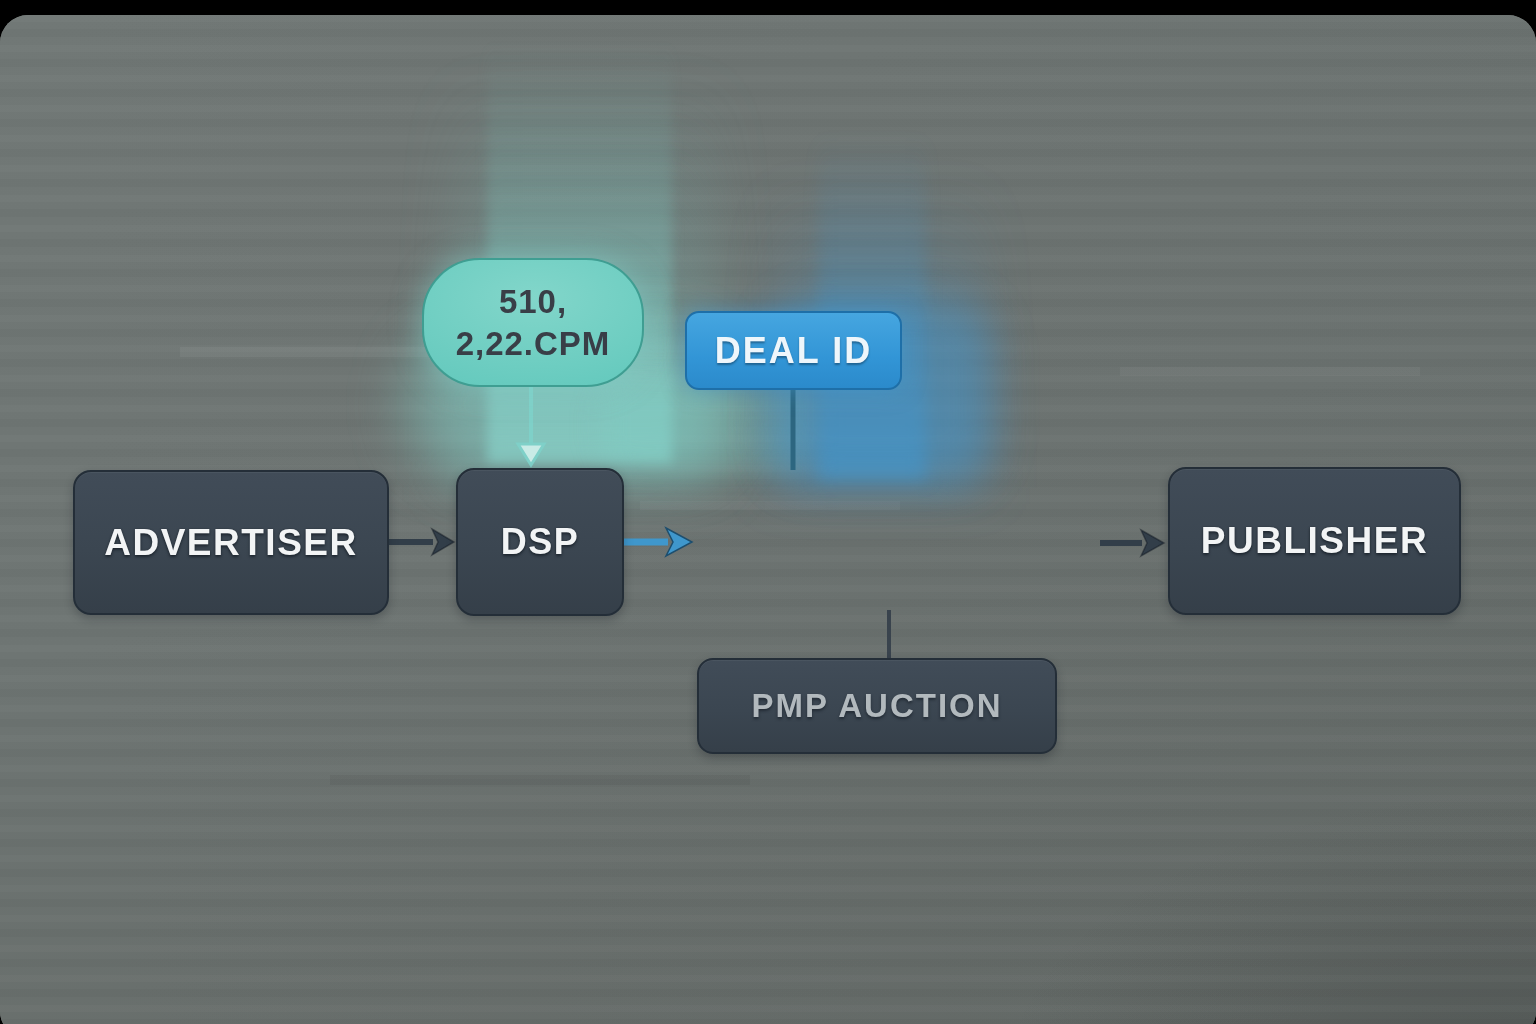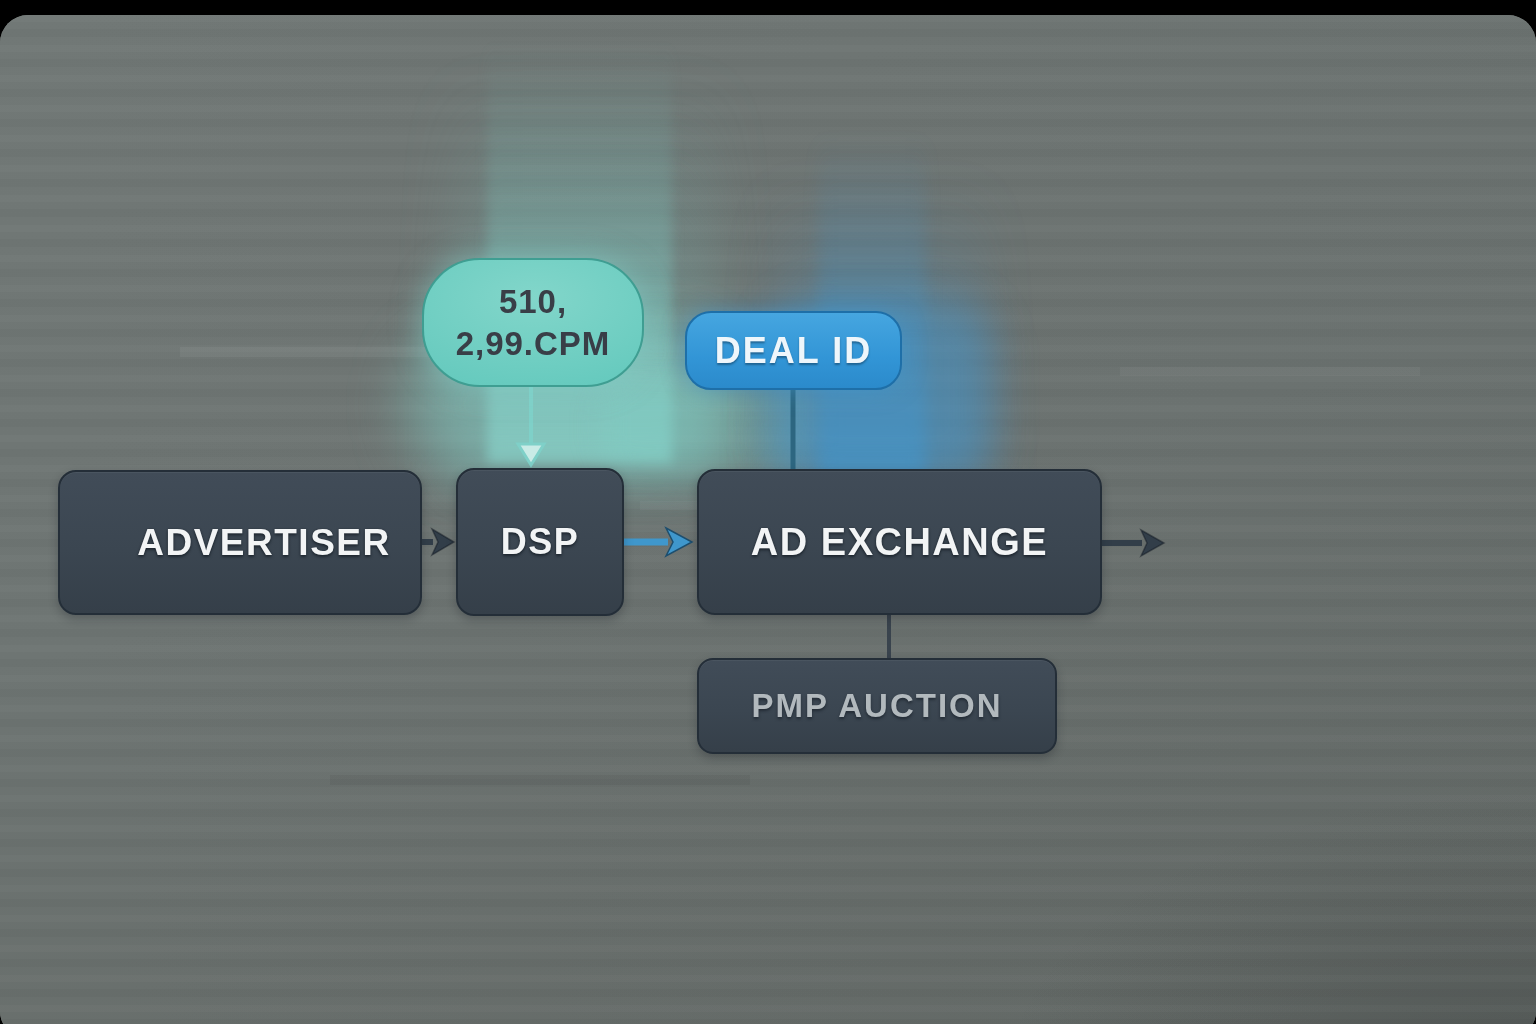--- a/index.html
+++ b/index.html
@@ -79,21 +79,21 @@
     background:linear-gradient(180deg,#414c58 0%, var(--node-fill,#3b4651) 55%, #353f49 100%);
     border:2px solid var(--node-border,#242e38);
     border-radius:18px;
     box-shadow:0 4px 10px rgba(20,26,32,0.28), inset 0 1px 0 rgba(255,255,255,0.05);
   }
   .node-label{
     color:var(--node-text,#f2f4f5);font-weight:700;letter-spacing:1.5px;
     text-shadow:0 2px 3px rgba(10,16,24,0.55), 0 0 2px rgba(10,16,24,0.3);
     white-space:nowrap;
   }
-  .n-advertiser{left:58px;top:455px;width:312px;height:141px;padding-left:48px;}
+  .n-advertiser{left:73px;top:455px;width:312px;height:141px;}
   .n-advertiser .node-label{font-size:37px;}
   .n-dsp{left:456px;top:453px;width:164px;height:144px;}
   .n-dsp .node-label{font-size:36px;}
   .n-adx{left:697px;top:454px;width:401px;height:142px;}
   .n-adx .node-label{font-size:38px;}
   .n-publisher{left:1168px;top:452px;width:289px;height:144px;}
   .n-publisher .node-label{font-size:37px;}
   .n-pmp{left:697px;top:643px;width:356px;height:92px;border-radius:16px;text-align:center;}
   .n-pmp .node-label{font-size:33px;color:var(--pmp-text,#b2b9bd);letter-spacing:2px;
     text-shadow:0 2px 3px rgba(10,16,24,0.5);}
@@ -111,21 +111,21 @@
     color:var(--bubble-text,#393e47);font-weight:700;font-size:33px;line-height:42px;
     letter-spacing:1px;white-space:nowrap;
   }
 
   
   .deal{
     position:absolute;left:685px;top:296px;width:213px;height:75px;
     display:flex;align-items:center;justify-content:center;
     background:linear-gradient(180deg,#46a6e0 0%, var(--deal-fill,#3295d6) 60%, #2b8acb 100%);
     border:2px solid var(--deal-border,#1e6fa8);
-    border-radius:26px;
+    border-radius:14px;
     box-shadow:0 0 22px rgba(63,151,208,0.55);
   }
   .deal-label{
     color:var(--deal-text,#eef6fb);font-weight:700;font-size:36px;letter-spacing:2px;
     text-shadow:0 2px 2px rgba(16,62,94,0.55);white-space:nowrap;
   }
 
   
   svg.connectors{position:absolute;inset:0;width:1536px;height:1024px;pointer-events:none;}
   .shaft-dark{stroke:var(--arrow-dark,#323e49);stroke-width:6;}
@@ -167,32 +167,32 @@
 
     <line class="shaft-blue" x1="622" y1="527" x2="668" y2="527"></line>
     <path class="head-blue" d="M666,513 L692,527 L666,541 L673,527 Z"></path>
 
     <line class="shaft-dark" x1="1100" y1="528" x2="1142" y2="528"></line>
     <path class="head-dark" d="M1141,515 L1164,528 L1141,541 L1147,528 Z"></path>
   </svg>
 
   <div class="bubble">
     <span class="bubble-line">510,</span>
-    <span class="bubble-line">2,99.CPM</span>
+    <span class="bubble-line">2,22.CPM</span>
   </div>
 
   <div class="deal">
     <span class="deal-label">DEAL ID</span>
   </div>
 
   <div class="node n-advertiser">
     <span class="node-label">ADVERTISER</span>
   </div>
   <div class="node n-dsp">
     <span class="node-label">DSP</span>
   </div>
-  <div class="node n-adx">
-    <span class="node-label">AD EXCHANGE</span>
+  <div class="node n-publisher">
+    <span class="node-label">PUBLISHER</span>
   </div>
   <div class="node n-pmp">
     <span class="node-label">PMP AUCTION</span>
   </div>
 </div>
 
 </body></html>

